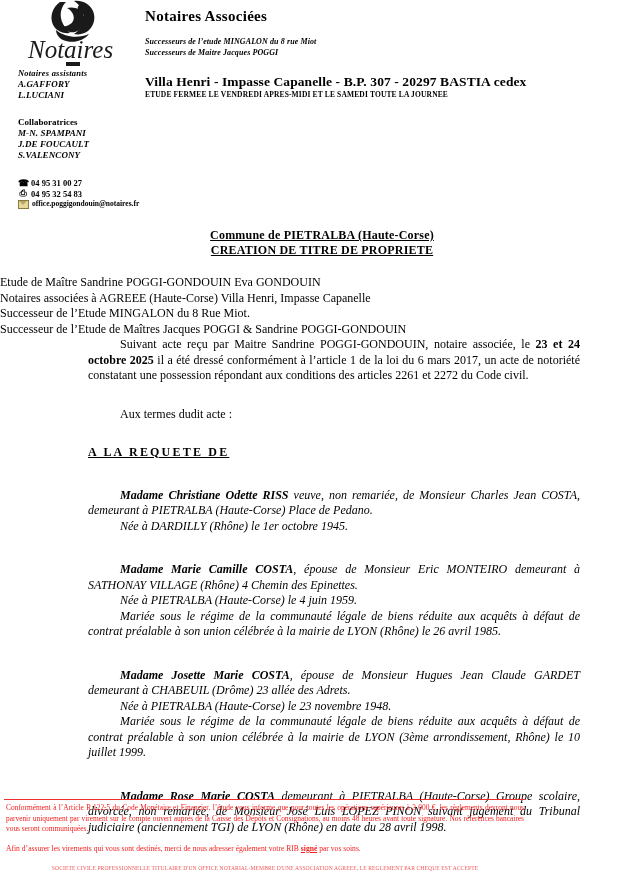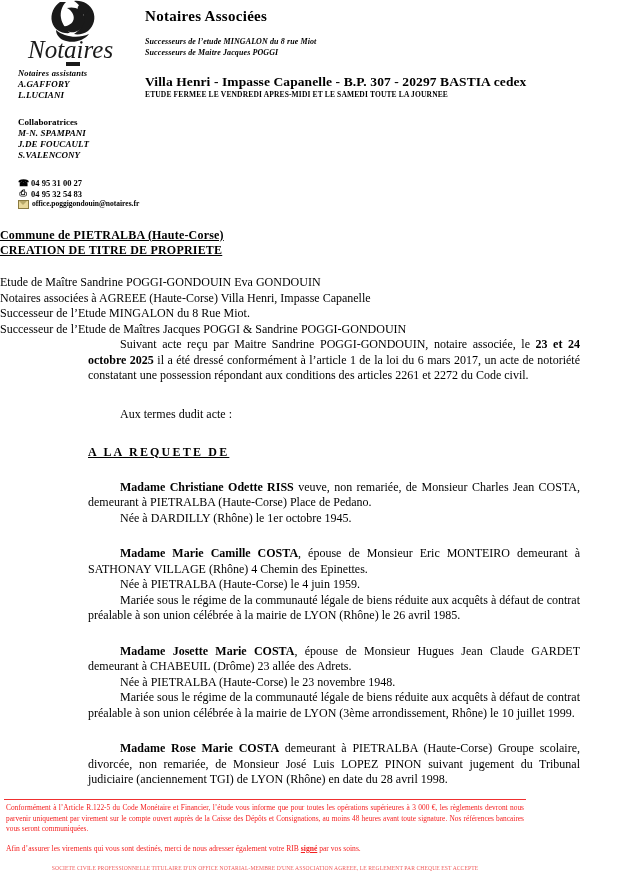--- a/index.html
+++ b/index.html
@@ -135,20 +135,21 @@
   }
   .closed-note {
     font-size: 7.5px;
     font-weight: bold;
     letter-spacing: 0.15px;
     line-height: 10px;
   }
 
   
   .doc-title {
+    text-align: center;
     margin-top: 10px;
   }
   .doc-title .t1,
   .doc-title .t2 {
     font-size: 12px;
     font-weight: bold;
     text-decoration: underline;
     line-height: 15px;
     letter-spacing: 0.2px;
   }
@@ -182,21 +183,22 @@
   }
   .requete {
     margin-top: 23px;
     font-size: 12px;
     font-weight: bold;
     text-decoration: underline;
     letter-spacing: 2.2px;
   }
 
   .person {
-    margin-top: 20px;
+    margin-top: 28px;
+    font-style: italic;
   }
   .person p.just { text-align: justify; }
   .sub-line {
     text-indent: 32px;
     font-size: 12px;
     line-height: 15.5px;
     margin: 0;
   }
 
   

